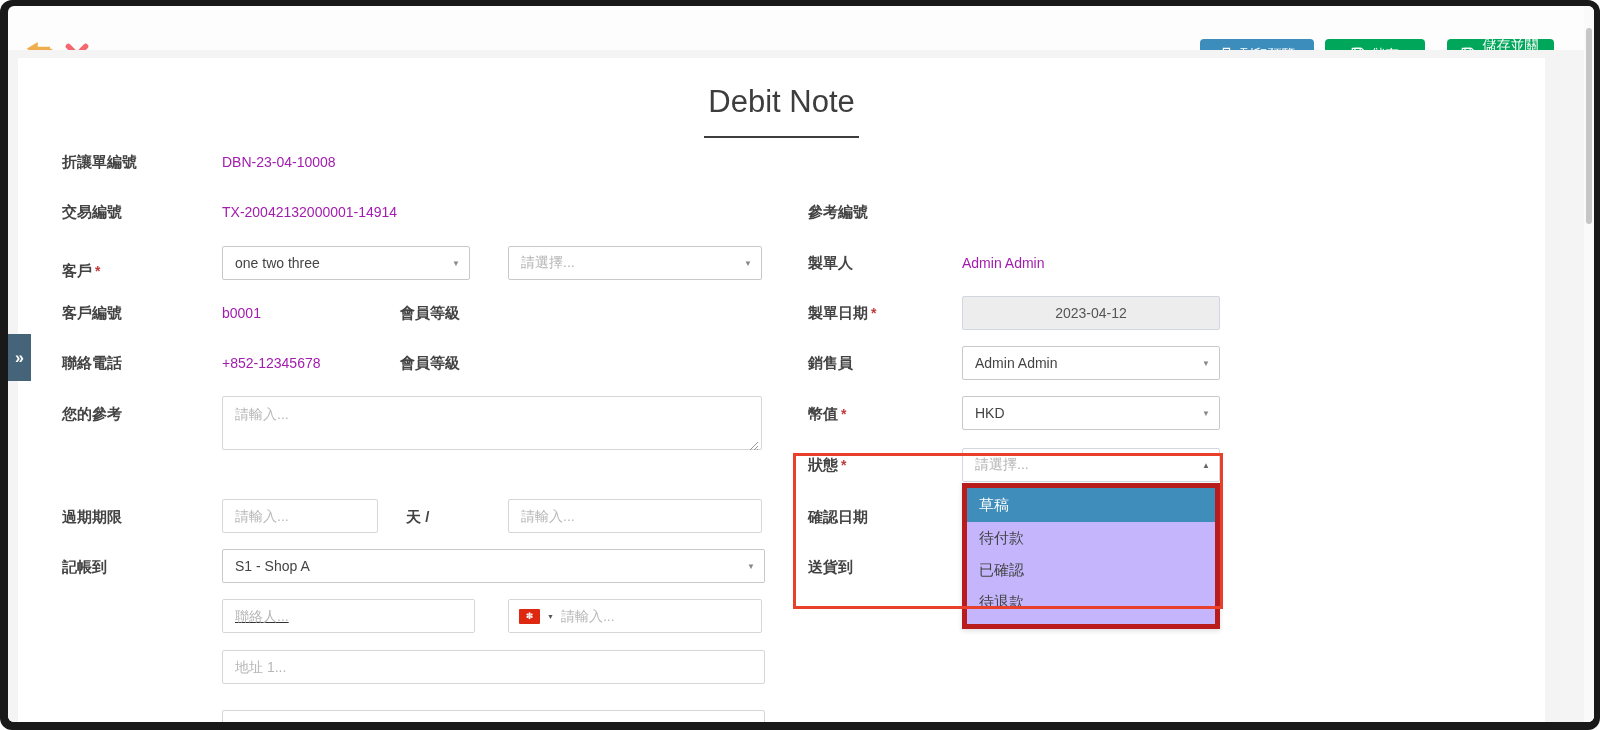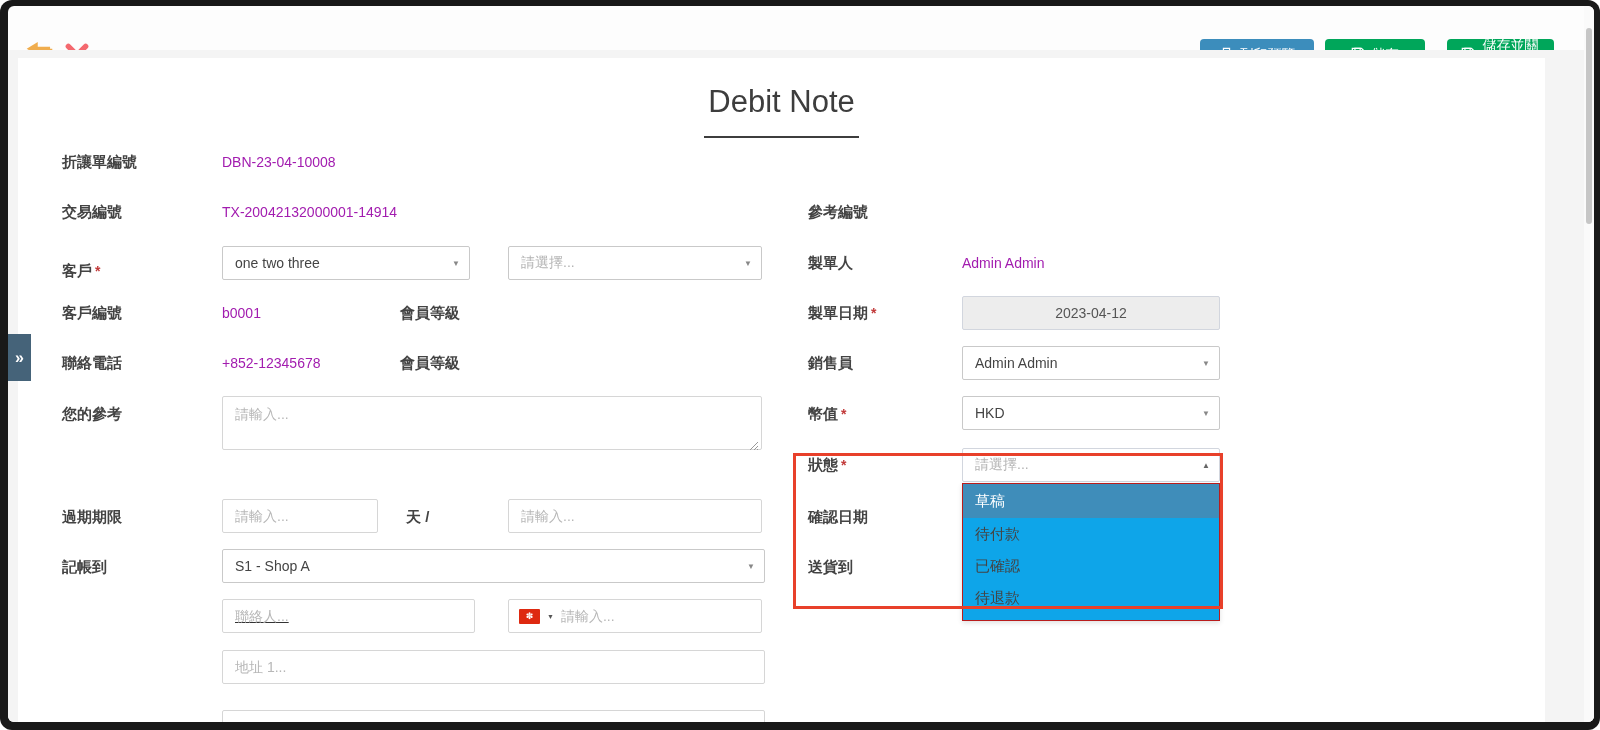--- a/index.html
+++ b/index.html
@@ -51,21 +51,21 @@
 
   .phone-group { position:absolute; background:#fff; border:1px solid #d6d6d6; border-radius:2px; height:34px;
                  display:flex; align-items:center; padding:0 10px; gap:7px; }
   .flag { width:21px; height:15px; background:#de2910; display:flex; align-items:center; justify-content:center;
           color:#fff; font-size:9px; border-radius:1px; cursor:pointer; }
   .flag-caret { font-size:7px; color:#555; cursor:pointer; }
   .phone-group input { border:none; outline:none; font-size:14px; font-family:inherit; flex:1; color:#333; }
   .phone-group input::placeholder { color:#b7b7b7; }
 
   
-  .dd-panel { position:absolute; background:#0ea5e9; border:1px solid #b91c1c; box-shadow:0 2px 5px rgba(0,0,0,.12); z-index:5; }
+  .dd-panel { position:absolute; background:#c4b5fd; border:5px solid #b91c1c; box-shadow:0 2px 5px rgba(0,0,0,.12); z-index:5; }
   .dd-option { height:32px; display:flex; align-items:center; padding:0 12px; font-size:15px; color:#444; cursor:pointer; }
   .dd-option.highlighted { background:#3f8dba; color:#fff; }
 
   .annotation { position:absolute; border:3px solid #e8402a; z-index:9; pointer-events:none; }
 </style>
 </head>
 <body>
 
 <div class="frame">
   <div class="inner">

